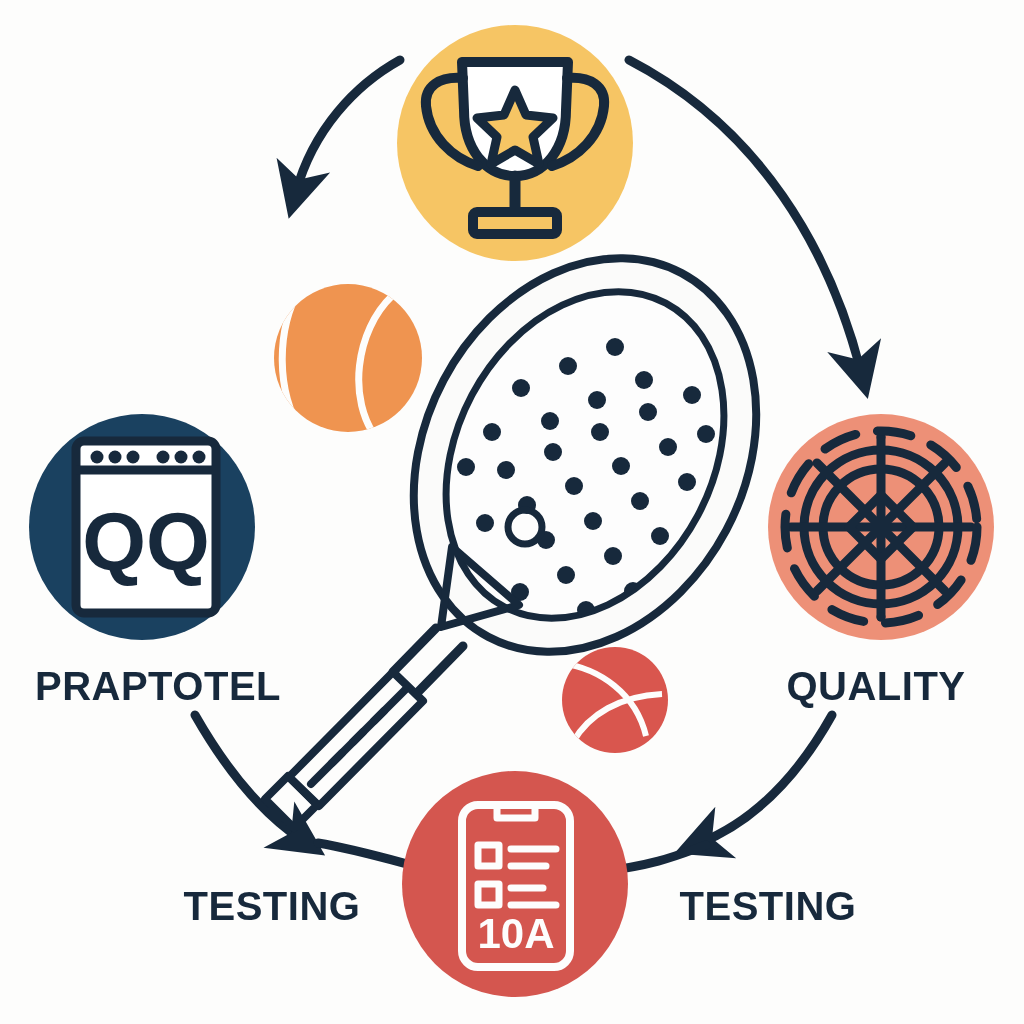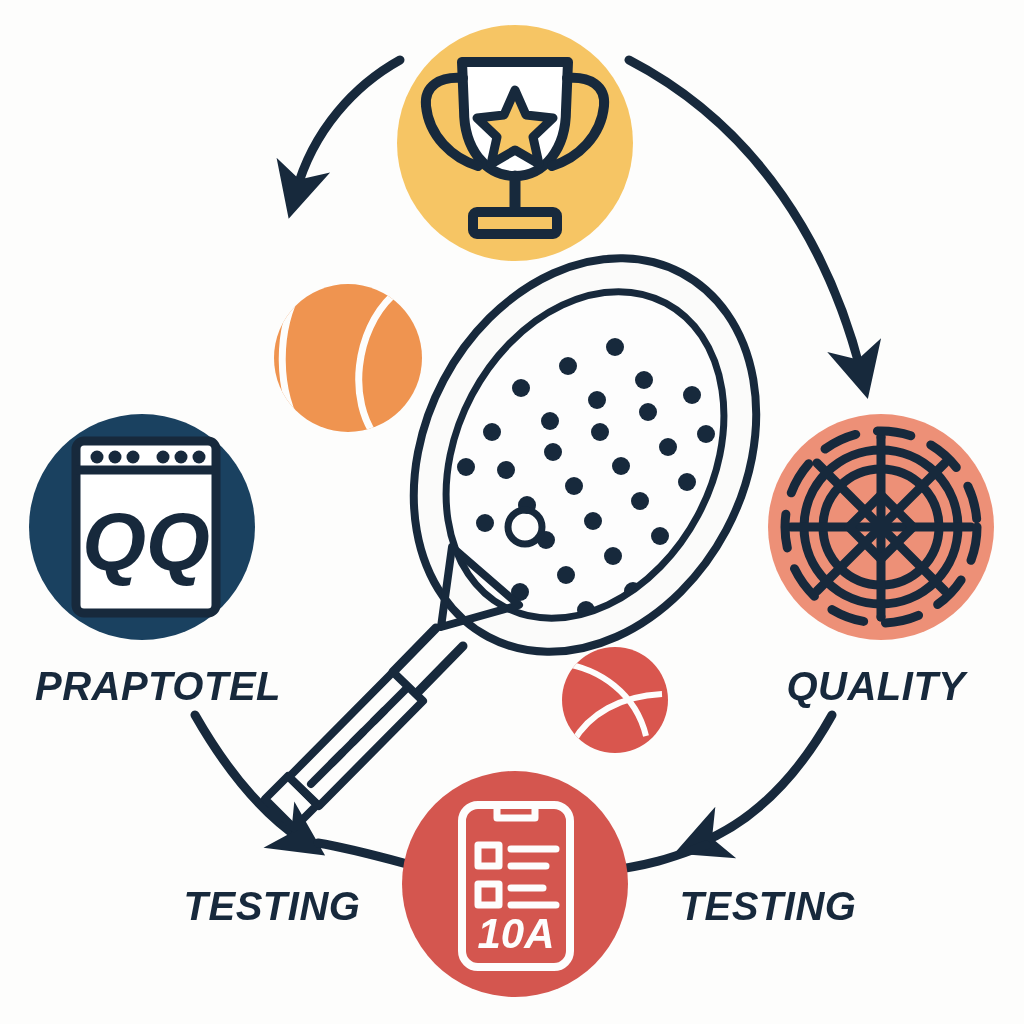--- a/index.html
+++ b/index.html
@@ -12,21 +12,20 @@
     width: 1024px;
     height: 1024px;
     overflow: hidden;
     font-family: "Liberation Sans", sans-serif;
   }
   #stage {
     position: relative;
     width: 1024px;
     height: 1024px;
     background: #3b82f6;
-    font-style: italic;
   }
   #diagram {
     position: absolute;
     left: 0;
     top: 0;
     width: 1024px;
     height: 1024px;
     display: block;
   }
   .node-label {

